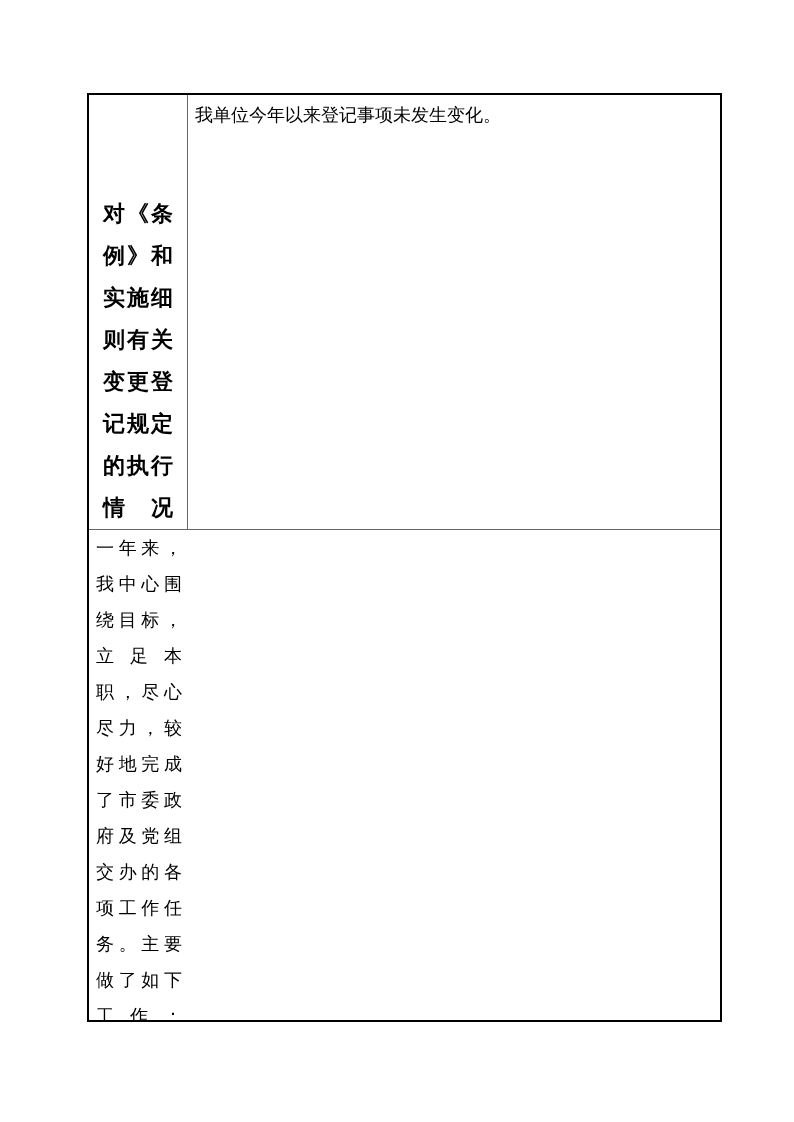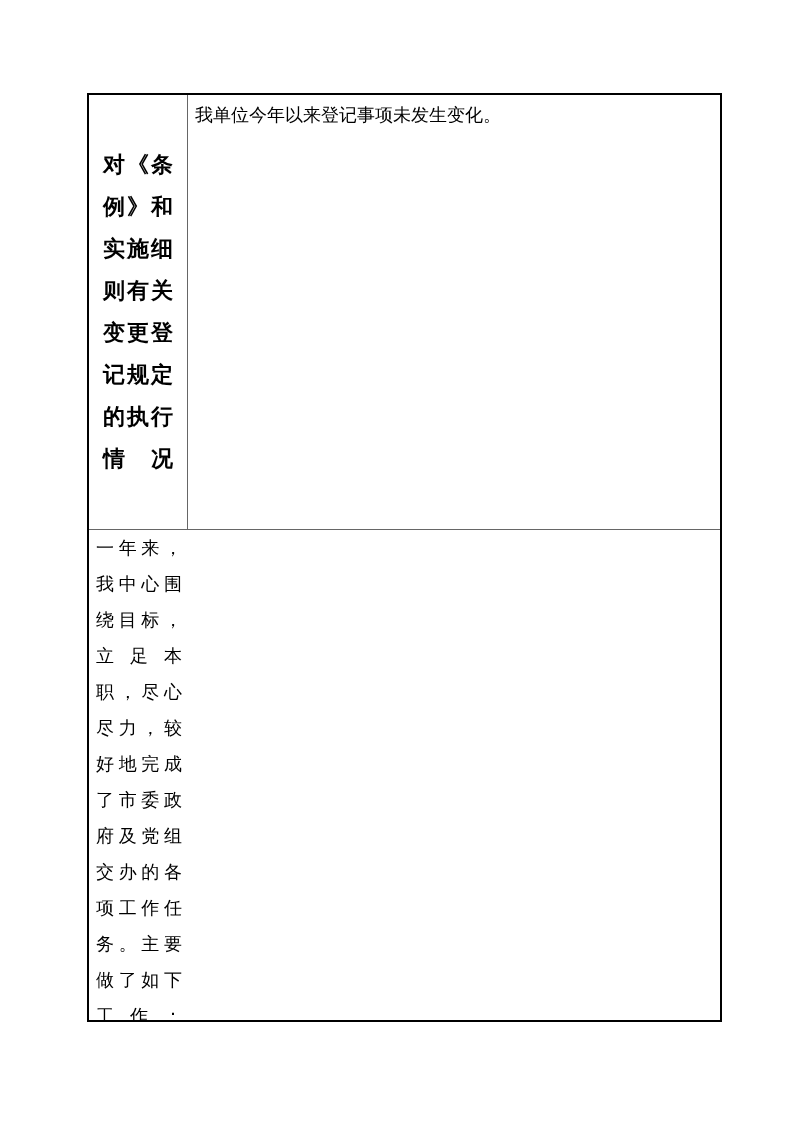--- a/index.html
+++ b/index.html
@@ -32,21 +32,21 @@
     display: grid;
     grid-template-columns: 99px 1fr;
     min-height: 0;
   }
   .t-row.first {
     border-bottom: 1px solid #666666;
   }
   .header-cell {
     border-right: 1px solid #666666;
     display: flex;
-    align-items: center;
+    align-items: flex-end;
     justify-content: center;
     overflow: hidden;
   }
   .vtext {
     font-weight: bold;
     font-size: 22px;
     word-break: break-all;
     line-break: anywhere;
   }
   .vtext.three-per-line {

